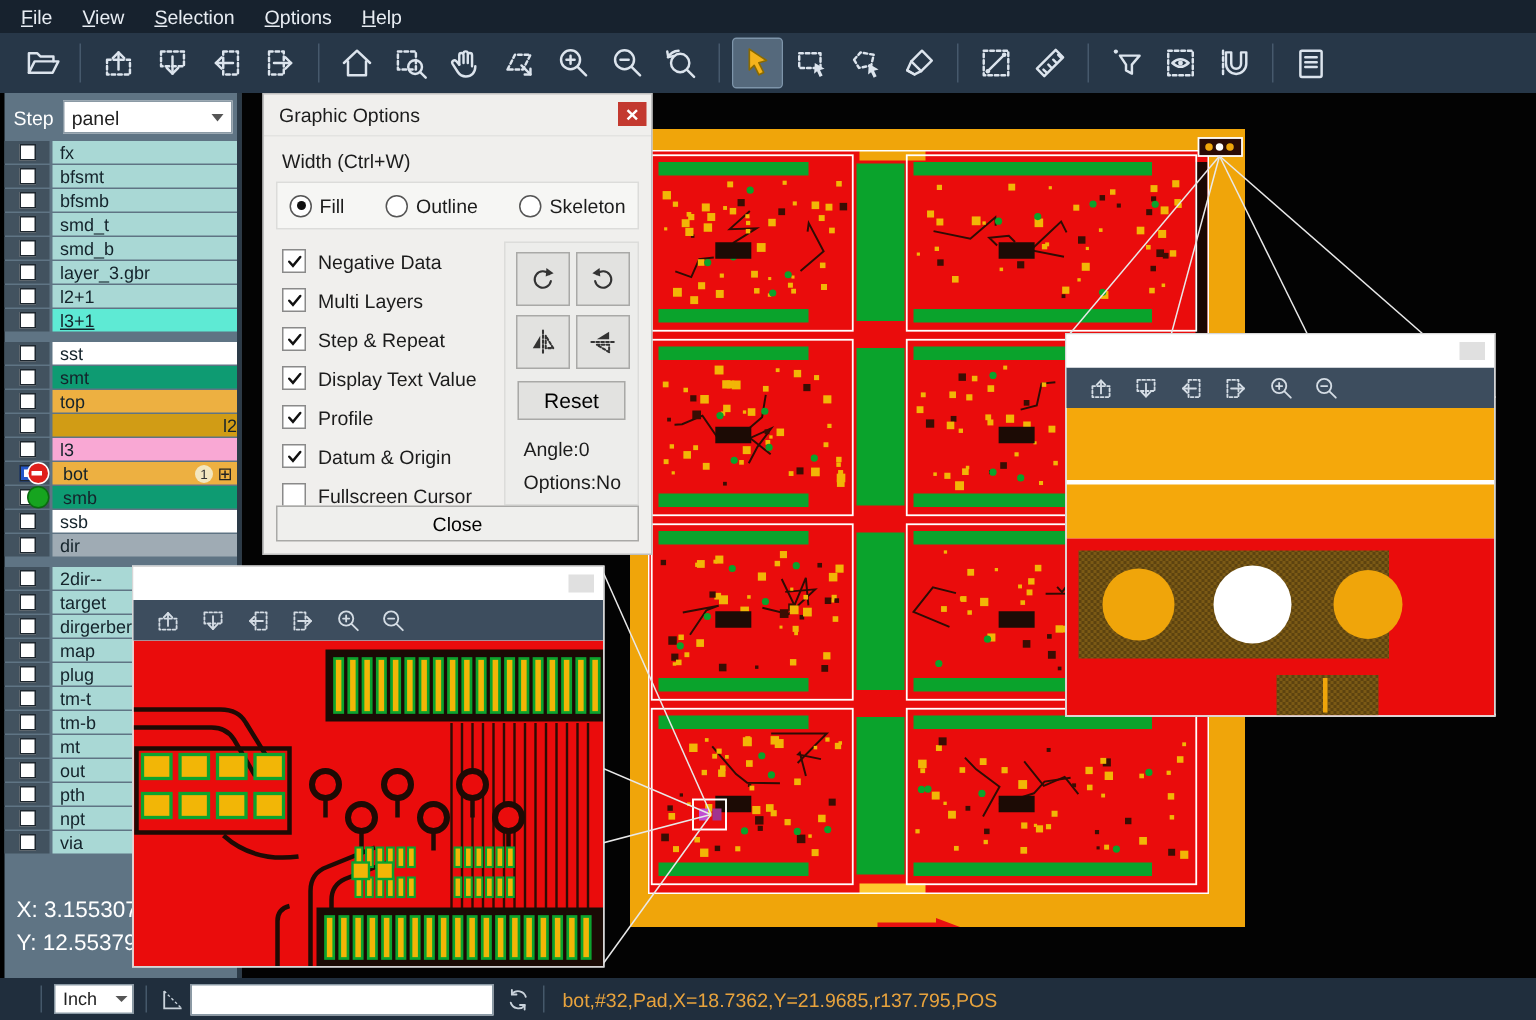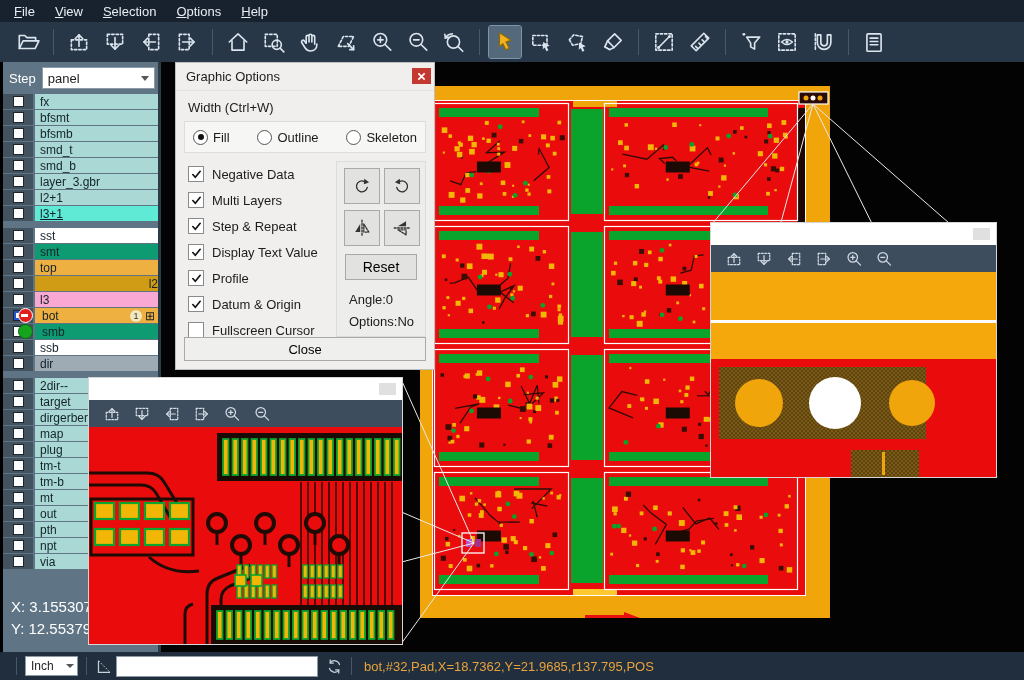--- a/index.html
+++ b/index.html
@@ -82,21 +82,21 @@
   .tf-btn{width:34px;height:34px;background:#e2e2e0;border:1px solid #a9a9a7;display:flex;
           align-items:center;justify-content:center;color:#333;}
   #reset-btn{margin:8px auto 0;display:block;width:72px;height:26px;background:#e2e2e0;
              border:1px solid #a9a9a7;font-size:14px;font-family:inherit;}
   #angle-text,#mirror-text{margin:7px 0 0 12px;font-size:13px;}
   #angle-text{margin-top:12px;}
   #close-btn{position:absolute;left:8px;right:8px;bottom:8px;height:24px;background:#efefed;
              border:1px solid #a9a9a7;font-size:13px;font-family:inherit;}
   
   #statusbar{position:absolute;left:0;top:652px;width:1024px;height:28px;background:#202e3d;
-             display:flex;align-items:center;z-index:6;box-sizing:border-box;padding-left:8px;}
+             display:flex;align-items:center;z-index:6;box-sizing:border-box;padding-left:19px;}
   .sb-sep{width:1px;height:18px;background:#45586a;margin:0 8px;}
   #unit-combo{width:46px;height:18px;background:#fff;border:1px solid #8b9aa5;font-size:12px;color:#222;
               display:flex;align-items:center;padding-left:5px;position:relative;flex:none;}
   #unit-combo .chev{position:absolute;right:3px;top:7px;width:0;height:0;border-left:4px solid transparent;
               border-right:4px solid transparent;border-top:4px solid #555;}
   #angle-icon,#sync-icon{color:#c9d2db;display:flex;align-items:center;}
   #command-input{width:192px;height:19px;border:1px solid #8b9aa5;background:#fff;margin-left:4px;
                  font-size:12px;padding:0 4px;}
   #sb-message{color:#e8a33d;font-size:13px;margin-left:4px;white-space:nowrap;}
 </style>

